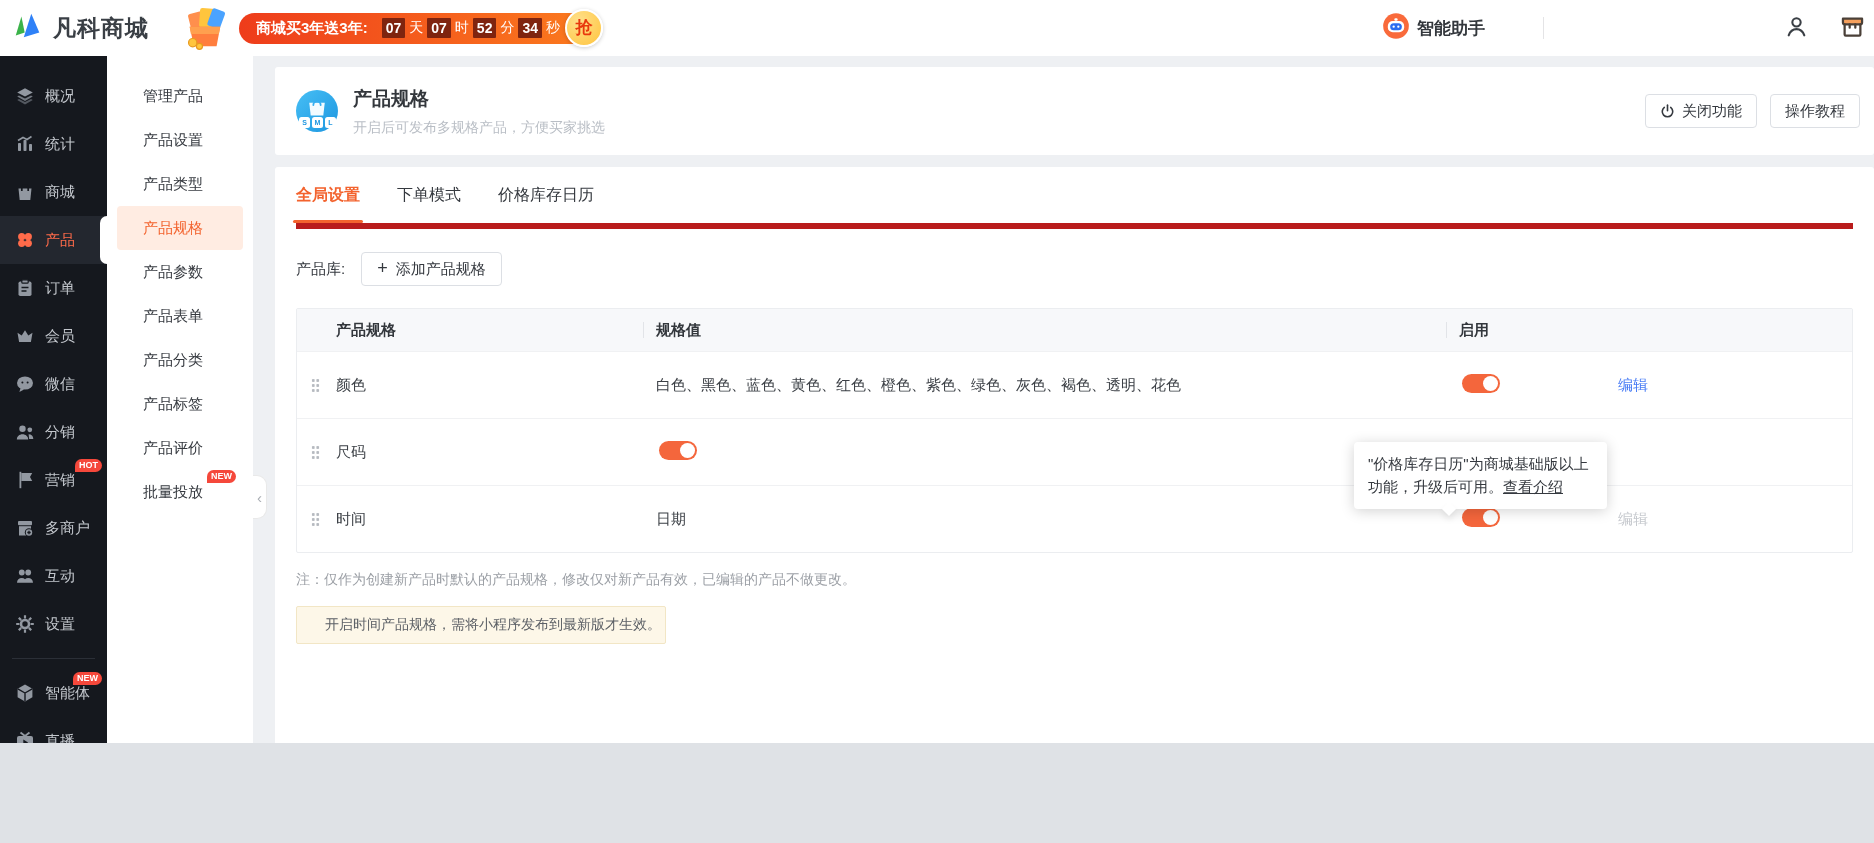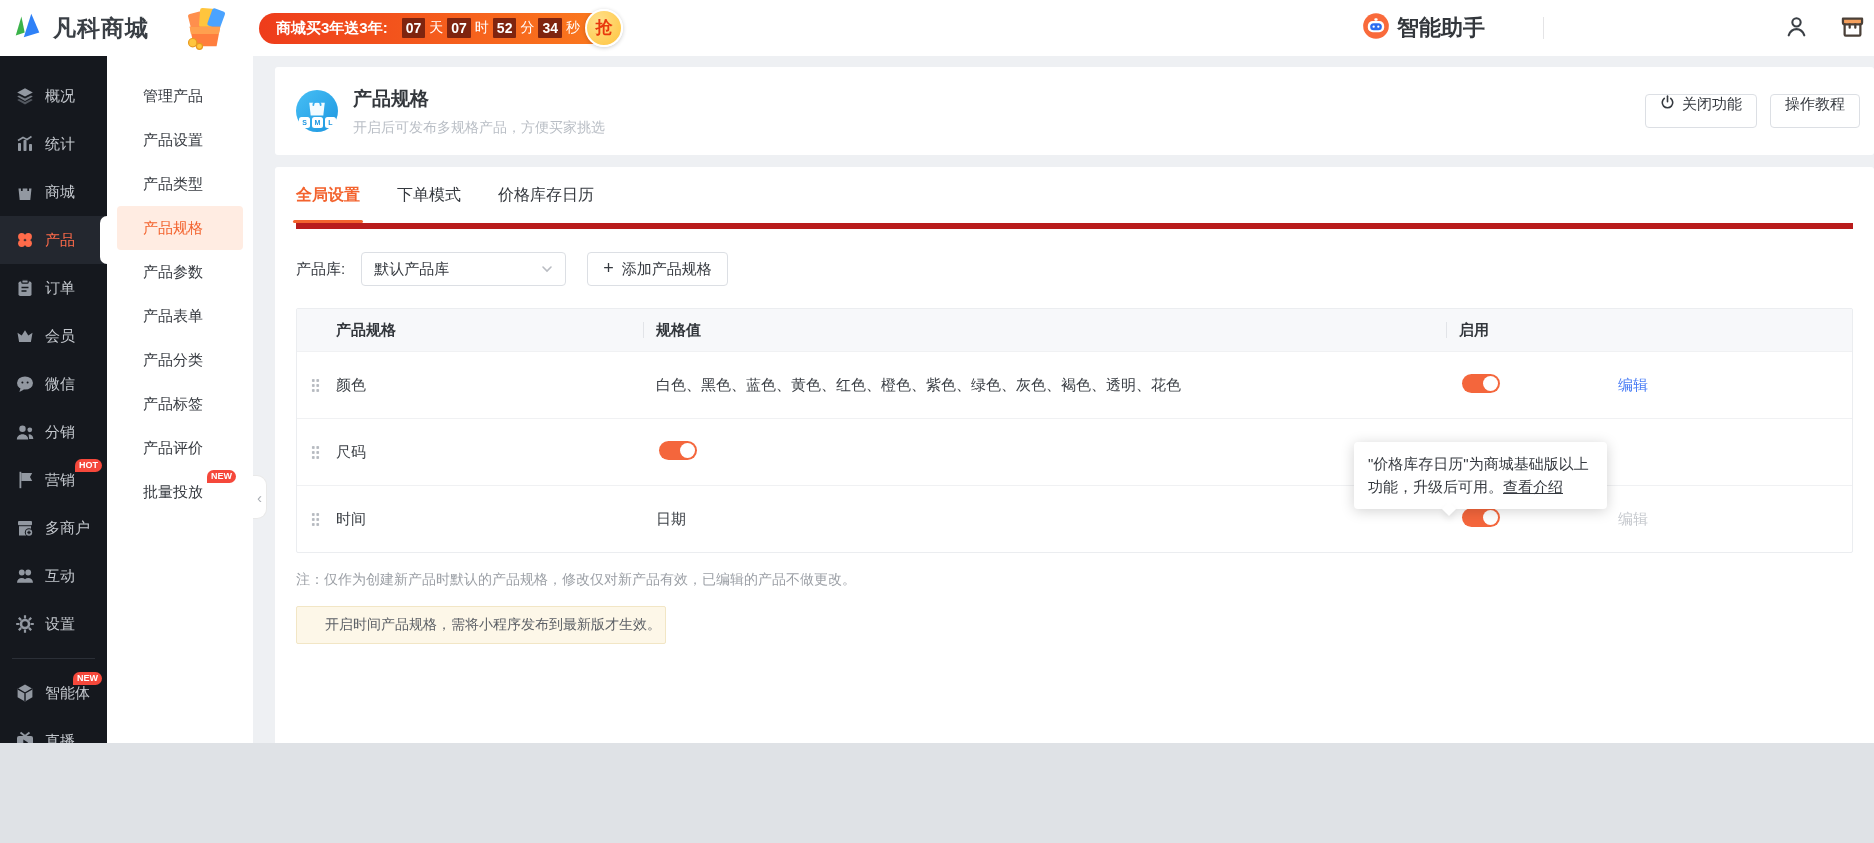--- a/index.html
+++ b/index.html
@@ -3,30 +3,30 @@
 <meta charset="utf-8">
 <style>
   * { box-sizing: border-box; margin: 0; padding: 0; }
   body { margin:0; background:#dfe2e6; font-family:"Liberation Sans","DejaVu Sans",sans-serif; }
   .app { width:1874px; height:743px; position:relative; overflow:hidden; background:#eef0f3; }
 
   
   .topbar { height:56px; background:#fff; display:flex; align-items:center; position:relative; z-index:5; }
   .logo { display:flex; align-items:center; gap:9px; margin-left:12px; }
   .brand-name { font-size:23px; font-weight:bold; color:#3a3f45; letter-spacing:1px; }
-  .promo { display:flex; align-items:center; margin-left:32px;gap:20px; }
+  .promo { display:flex; align-items:center; margin-left:32px; }
   .promo-gift { width:54px; height:44px; margin-right:4px; }
   .promo-pill { height:31px; border-radius:16px; background:linear-gradient(90deg,#ee3c1b,#fb7a1e); display:flex; align-items:center; padding:0 30px 0 17px; position:relative; }
   .promo-label { color:#fff; font-weight:bold; font-size:15px; margin-right:10px; }
   .cd-box { background:#7f240f; color:#fff; font-weight:bold; font-size:14px; padding:2px 4px; border-radius:1px; margin:0 4px; }
   .cd-unit { color:#fff; font-size:14px; }
   .promo-grab { position:absolute; right:-13px; top:-4px; width:38px; height:38px; border-radius:50%; background:radial-gradient(circle at 35% 30%,#ffe08a,#ffc43d); border:2px solid #fff; color:#e8380d; font-weight:bold; font-size:17px; display:flex; align-items:center; justify-content:center; box-shadow:0 1px 4px rgba(0,0,0,.2); cursor:pointer; }
   .topbar-right { margin-left:auto; display:flex; align-items:center; padding-right:6px; }
   .assistant { display:flex; align-items:center; gap:7px; cursor:pointer; }
-  .assistant-label { font-size:22px; font-weight:600; color:#33373c; }
+  .assistant-label { font-size:17px; font-weight:600; color:#33373c; }
   .tb-divider { width:1px; height:22px; background:#e4e4e6; margin-left:58px; }
   .tb-user { margin-left:240px; cursor:pointer; }
   .tb-shop { margin-left:30px; margin-right:2px; cursor:pointer; }
 
   
   .shell { display:flex; height:787px; position:relative; }
 
   
   .sidebar { width:107px; background:#15181e; padding-top:16px; flex:none; }
   .nav-item { height:48px; display:flex; align-items:center; padding-left:15px; gap:10px; color:#c3c7cd; position:relative; cursor:pointer; }
@@ -50,21 +50,21 @@
   .collapse-handle { position:absolute; left:0; top:419px; width:14px; height:44px; background:#fff; border:1px solid #e9e9e9; border-left:none; border-radius:0 10px 10px 0; display:flex; align-items:center; justify-content:center; color:#a9adb3; font-size:15px; cursor:pointer; z-index:3; }
 
   .header-card { margin-top:11px; background:#fff; border-radius:3px; height:88px; display:flex; align-items:center; padding:0 14px 0 21px; }
   .spec-icon { width:42px; height:42px; position:relative; flex:none; }
   .sml-row { position:absolute; left:3px; bottom:4px; display:flex; gap:2px; }
   .sml-box { width:11px; height:11px; background:#fff; border-radius:2.5px; font-size:7px; font-weight:bold; color:#1d96e0; display:flex; align-items:center; justify-content:center; }
   .header-titles { margin-left:15px; }
   .page-title { font-size:19px; font-weight:bold; color:#33373c; }
   .page-subtitle { font-size:14px; color:#b9bec5; margin-top:7px; }
   .header-actions { margin-left:auto; display:flex; gap:13px; }
-  .hbtn { height:34px; padding:0 14px; background:#fff; border:1px solid #dcdfe4; border-radius:4px; font-size:15px; color:#35393f; display:flex; gap:7px; cursor:pointer; font-family:inherit; }
+  .hbtn { height:34px; padding:0 14px; background:#fff; border:1px solid #dcdfe4; border-radius:4px; font-size:15px; color:#35393f; display:flex; align-items:center; gap:7px; cursor:pointer; font-family:inherit; }
   .power-icon { width:15px; height:15px; display:block; }
   .power-icon svg { width:100%; height:100%; display:block; }
 
   .content-card { margin-top:12px; background:#fff; border-radius:3px; height:676px; padding:0 21px; position:relative; }
   .tabbar { display:flex; gap:37px; border-bottom:6px solid #b91c1c; height:62px; align-items:stretch; }
   .tab { font-size:16px; color:#35393f; display:flex; align-items:center; position:relative; cursor:pointer; }
   .tab.active { color:#f3632e; font-weight:600; }
   .tab.active::after { content:""; position:absolute; left:-3px; right:-3px; bottom:0; height:3px; background:#f3632e; border-radius:2px; }
 
   .filter-row { display:flex; align-items:center; margin-top:23px; }
@@ -416,28 +416,20 @@
 
       <section class="content-card">
         <div class="tabbar">
             <div class="tab active">全局设置</div>
             <div class="tab">下单模式</div>
             <div class="tab">价格库存日历</div>
           </div>
 
         <div class="filter-row">
           <span class="filter-label">产品库:</span>
-          <div class="dropdown">
-            <span>默认产品库</span>
-            <span class="chevron">
-              <svg viewBox="0 0 12 12" fill="none" stroke="#b9bcc2" stroke-width="1.6" stroke-linecap="round">
-                  <path d="M2 4l4 4 4-4"></path>
-                </svg>
-            </span>
-          </div>
           <button class="add-btn">
             <span class="plus">+</span>
             <span>添加产品规格</span>
           </button>
         </div>
 
         <div class="spec-table">
             <div class="thead">
               <div class="th">产品规格</div>
               <div class="th">规格值</div>

